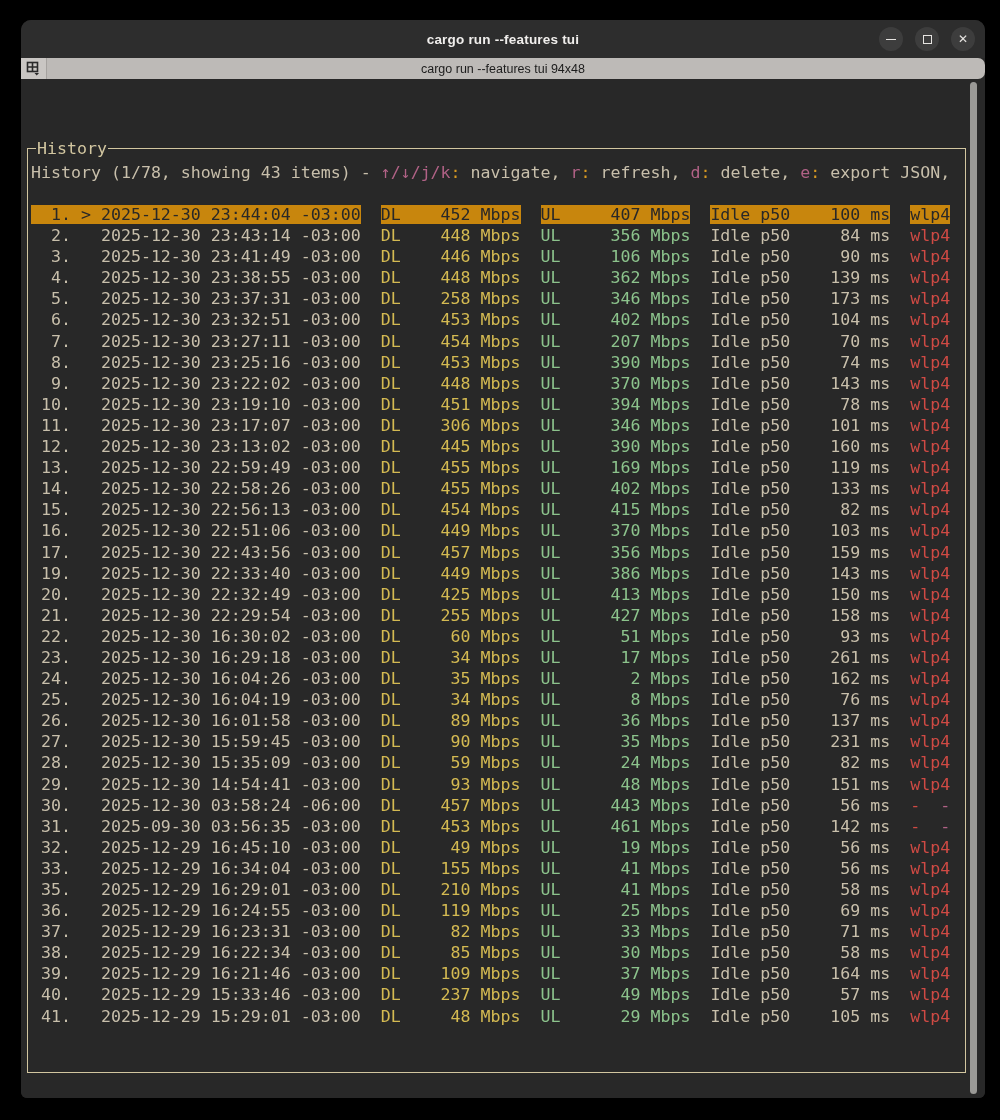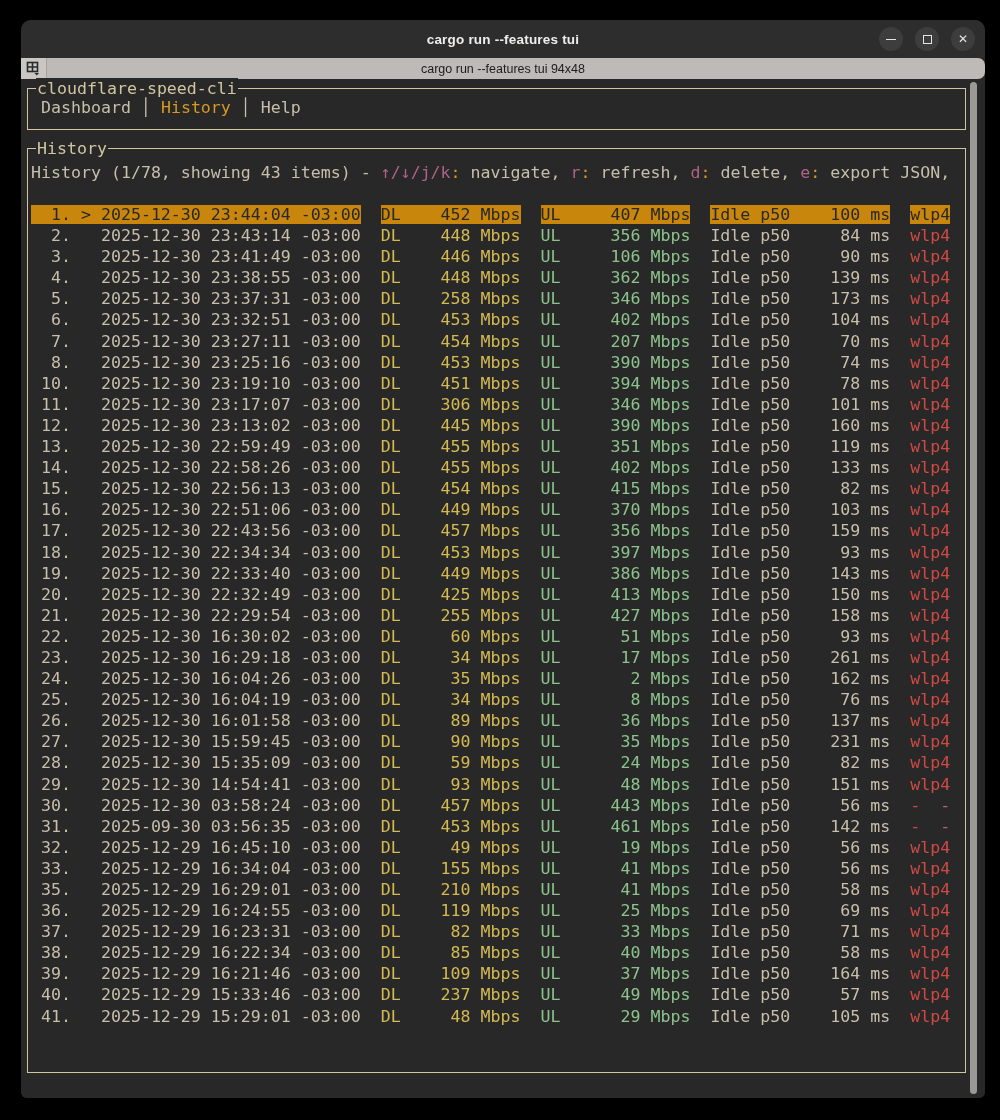--- a/index.html
+++ b/index.html
@@ -84,65 +84,61 @@
         <line x1="6.5" y1="1.5" x2="6.5" y2="10.5" stroke="#2a2a2a" stroke-width="1.6"></line>
         <line x1="1.5" y1="6" x2="11.5" y2="6" stroke="#2a2a2a" stroke-width="1.6"></line>
         <path d="M8.5 12 L13 12 L10.75 14.5 Z" fill="#2a2a2a"></path>
       </svg>
     </div>
     <div class="tabtitle">cargo run --features tui 94x48</div>
   </div>
 
   <div class="term">
 
-    <div class="tbox" id="app-box">
-      <span class="blabel">cloudflare-speed-cli</span>
-      <div class="line" id="app-tabs"><span class="tan"> </span><span class="tab">Dashboard</span><span class="tabdiv"> │ </span><span class="tab active">History</span><span class="tabdiv"> │ </span><span class="tab">Help</span></div>
-    </div>
 
     <div class="tbox" id="history-box">
       <span class="blabel">History</span>
       <div class="line" id="help-line"><span class="tan">History (1/78, showing 43 items) - </span><span class="purple">↑/↓/j/k</span><span class="orangetx">:</span><span class="tan"> navigate, </span><span class="purple">r</span><span class="orangetx">:</span><span class="tan"> refresh, </span><span class="purple">d</span><span class="orangetx">:</span><span class="tan"> delete, </span><span class="purple">e</span><span class="orangetx">:</span><span class="tan"> export JSON,</span></div>
       <div id="rows">
           <div class="trow selected"><span class="cell tan">  1. &gt; 2025-12-30 23:44:04 -03:00</span><span>  </span><span class="cell yellow">DL    452 Mbps</span><span>  </span><span class="cell green">UL     407 Mbps</span><span>  </span><span class="cell tan">Idle p50    100 ms</span><span>  </span><span class="cell red">wlp4</span></div>
           <div class="trow"><span class="cell tan">  2.   2025-12-30 23:43:14 -03:00</span><span>  </span><span class="cell yellow">DL    448 Mbps</span><span>  </span><span class="cell green">UL     356 Mbps</span><span>  </span><span class="cell tan">Idle p50     84 ms</span><span>  </span><span class="cell red">wlp4</span></div>
           <div class="trow"><span class="cell tan">  3.   2025-12-30 23:41:49 -03:00</span><span>  </span><span class="cell yellow">DL    446 Mbps</span><span>  </span><span class="cell green">UL     106 Mbps</span><span>  </span><span class="cell tan">Idle p50     90 ms</span><span>  </span><span class="cell red">wlp4</span></div>
           <div class="trow"><span class="cell tan">  4.   2025-12-30 23:38:55 -03:00</span><span>  </span><span class="cell yellow">DL    448 Mbps</span><span>  </span><span class="cell green">UL     362 Mbps</span><span>  </span><span class="cell tan">Idle p50    139 ms</span><span>  </span><span class="cell red">wlp4</span></div>
           <div class="trow"><span class="cell tan">  5.   2025-12-30 23:37:31 -03:00</span><span>  </span><span class="cell yellow">DL    258 Mbps</span><span>  </span><span class="cell green">UL     346 Mbps</span><span>  </span><span class="cell tan">Idle p50    173 ms</span><span>  </span><span class="cell red">wlp4</span></div>
           <div class="trow"><span class="cell tan">  6.   2025-12-30 23:32:51 -03:00</span><span>  </span><span class="cell yellow">DL    453 Mbps</span><span>  </span><span class="cell green">UL     402 Mbps</span><span>  </span><span class="cell tan">Idle p50    104 ms</span><span>  </span><span class="cell red">wlp4</span></div>
           <div class="trow"><span class="cell tan">  7.   2025-12-30 23:27:11 -03:00</span><span>  </span><span class="cell yellow">DL    454 Mbps</span><span>  </span><span class="cell green">UL     207 Mbps</span><span>  </span><span class="cell tan">Idle p50     70 ms</span><span>  </span><span class="cell red">wlp4</span></div>
           <div class="trow"><span class="cell tan">  8.   2025-12-30 23:25:16 -03:00</span><span>  </span><span class="cell yellow">DL    453 Mbps</span><span>  </span><span class="cell green">UL     390 Mbps</span><span>  </span><span class="cell tan">Idle p50     74 ms</span><span>  </span><span class="cell red">wlp4</span></div>
+          <div class="trow"><span class="cell tan">  9.   2025-12-30 23:22:02 -03:00</span><span>  </span><span class="cell yellow">DL    448 Mbps</span><span>  </span><span class="cell green">UL     370 Mbps</span><span>  </span><span class="cell tan">Idle p50    143 ms</span><span>  </span><span class="cell red">wlp4</span></div>
           <div class="trow"><span class="cell tan"> 10.   2025-12-30 23:19:10 -03:00</span><span>  </span><span class="cell yellow">DL    451 Mbps</span><span>  </span><span class="cell green">UL     394 Mbps</span><span>  </span><span class="cell tan">Idle p50     78 ms</span><span>  </span><span class="cell red">wlp4</span></div>
           <div class="trow"><span class="cell tan"> 11.   2025-12-30 23:17:07 -03:00</span><span>  </span><span class="cell yellow">DL    306 Mbps</span><span>  </span><span class="cell green">UL     346 Mbps</span><span>  </span><span class="cell tan">Idle p50    101 ms</span><span>  </span><span class="cell red">wlp4</span></div>
           <div class="trow"><span class="cell tan"> 12.   2025-12-30 23:13:02 -03:00</span><span>  </span><span class="cell yellow">DL    445 Mbps</span><span>  </span><span class="cell green">UL     390 Mbps</span><span>  </span><span class="cell tan">Idle p50    160 ms</span><span>  </span><span class="cell red">wlp4</span></div>
-          <div class="trow"><span class="cell tan"> 13.   2025-12-30 22:59:49 -03:00</span><span>  </span><span class="cell yellow">DL    455 Mbps</span><span>  </span><span class="cell green">UL     351 Mbps</span><span>  </span><span class="cell tan">Idle p50    119 ms</span><span>  </span><span class="cell red">wlp4</span></div>
+          <div class="trow"><span class="cell tan"> 13.   2025-12-30 22:59:49 -03:00</span><span>  </span><span class="cell yellow">DL    455 Mbps</span><span>  </span><span class="cell green">UL     169 Mbps</span><span>  </span><span class="cell tan">Idle p50    119 ms</span><span>  </span><span class="cell red">wlp4</span></div>
           <div class="trow"><span class="cell tan"> 14.   2025-12-30 22:58:26 -03:00</span><span>  </span><span class="cell yellow">DL    455 Mbps</span><span>  </span><span class="cell green">UL     402 Mbps</span><span>  </span><span class="cell tan">Idle p50    133 ms</span><span>  </span><span class="cell red">wlp4</span></div>
           <div class="trow"><span class="cell tan"> 15.   2025-12-30 22:56:13 -03:00</span><span>  </span><span class="cell yellow">DL    454 Mbps</span><span>  </span><span class="cell green">UL     415 Mbps</span><span>  </span><span class="cell tan">Idle p50     82 ms</span><span>  </span><span class="cell red">wlp4</span></div>
           <div class="trow"><span class="cell tan"> 16.   2025-12-30 22:51:06 -03:00</span><span>  </span><span class="cell yellow">DL    449 Mbps</span><span>  </span><span class="cell green">UL     370 Mbps</span><span>  </span><span class="cell tan">Idle p50    103 ms</span><span>  </span><span class="cell red">wlp4</span></div>
           <div class="trow"><span class="cell tan"> 17.   2025-12-30 22:43:56 -03:00</span><span>  </span><span class="cell yellow">DL    457 Mbps</span><span>  </span><span class="cell green">UL     356 Mbps</span><span>  </span><span class="cell tan">Idle p50    159 ms</span><span>  </span><span class="cell red">wlp4</span></div>
-          <div class="trow"><span class="cell tan"> 18.   2025-12-30 22:34:34 -03:00</span><span>  </span><span class="cell yellow">DL    453 Mbps</span><span>  </span><span class="cell green">UL     397 Mbps</span><span>  </span><span class="cell tan">Idle p50     93 ms</span><span>  </span><span class="cell red">wlp4</span></div>
           <div class="trow"><span class="cell tan"> 19.   2025-12-30 22:33:40 -03:00</span><span>  </span><span class="cell yellow">DL    449 Mbps</span><span>  </span><span class="cell green">UL     386 Mbps</span><span>  </span><span class="cell tan">Idle p50    143 ms</span><span>  </span><span class="cell red">wlp4</span></div>
           <div class="trow"><span class="cell tan"> 20.   2025-12-30 22:32:49 -03:00</span><span>  </span><span class="cell yellow">DL    425 Mbps</span><span>  </span><span class="cell green">UL     413 Mbps</span><span>  </span><span class="cell tan">Idle p50    150 ms</span><span>  </span><span class="cell red">wlp4</span></div>
           <div class="trow"><span class="cell tan"> 21.   2025-12-30 22:29:54 -03:00</span><span>  </span><span class="cell yellow">DL    255 Mbps</span><span>  </span><span class="cell green">UL     427 Mbps</span><span>  </span><span class="cell tan">Idle p50    158 ms</span><span>  </span><span class="cell red">wlp4</span></div>
           <div class="trow"><span class="cell tan"> 22.   2025-12-30 16:30:02 -03:00</span><span>  </span><span class="cell yellow">DL     60 Mbps</span><span>  </span><span class="cell green">UL      51 Mbps</span><span>  </span><span class="cell tan">Idle p50     93 ms</span><span>  </span><span class="cell red">wlp4</span></div>
           <div class="trow"><span class="cell tan"> 23.   2025-12-30 16:29:18 -03:00</span><span>  </span><span class="cell yellow">DL     34 Mbps</span><span>  </span><span class="cell green">UL      17 Mbps</span><span>  </span><span class="cell tan">Idle p50    261 ms</span><span>  </span><span class="cell red">wlp4</span></div>
           <div class="trow"><span class="cell tan"> 24.   2025-12-30 16:04:26 -03:00</span><span>  </span><span class="cell yellow">DL     35 Mbps</span><span>  </span><span class="cell green">UL       2 Mbps</span><span>  </span><span class="cell tan">Idle p50    162 ms</span><span>  </span><span class="cell red">wlp4</span></div>
           <div class="trow"><span class="cell tan"> 25.   2025-12-30 16:04:19 -03:00</span><span>  </span><span class="cell yellow">DL     34 Mbps</span><span>  </span><span class="cell green">UL       8 Mbps</span><span>  </span><span class="cell tan">Idle p50     76 ms</span><span>  </span><span class="cell red">wlp4</span></div>
           <div class="trow"><span class="cell tan"> 26.   2025-12-30 16:01:58 -03:00</span><span>  </span><span class="cell yellow">DL     89 Mbps</span><span>  </span><span class="cell green">UL      36 Mbps</span><span>  </span><span class="cell tan">Idle p50    137 ms</span><span>  </span><span class="cell red">wlp4</span></div>
           <div class="trow"><span class="cell tan"> 27.   2025-12-30 15:59:45 -03:00</span><span>  </span><span class="cell yellow">DL     90 Mbps</span><span>  </span><span class="cell green">UL      35 Mbps</span><span>  </span><span class="cell tan">Idle p50    231 ms</span><span>  </span><span class="cell red">wlp4</span></div>
           <div class="trow"><span class="cell tan"> 28.   2025-12-30 15:35:09 -03:00</span><span>  </span><span class="cell yellow">DL     59 Mbps</span><span>  </span><span class="cell green">UL      24 Mbps</span><span>  </span><span class="cell tan">Idle p50     82 ms</span><span>  </span><span class="cell red">wlp4</span></div>
           <div class="trow"><span class="cell tan"> 29.   2025-12-30 14:54:41 -03:00</span><span>  </span><span class="cell yellow">DL     93 Mbps</span><span>  </span><span class="cell green">UL      48 Mbps</span><span>  </span><span class="cell tan">Idle p50    151 ms</span><span>  </span><span class="cell red">wlp4</span></div>
-          <div class="trow"><span class="cell tan"> 30.   2025-12-30 03:58:24 -03:00</span><span>  </span><span class="cell yellow">DL    457 Mbps</span><span>  </span><span class="cell green">UL     443 Mbps</span><span>  </span><span class="cell tan">Idle p50     56 ms</span><span>  </span><span class="cell red">-</span><span>  </span><span class="cell purple">-</span></div>
+          <div class="trow"><span class="cell tan"> 30.   2025-12-30 03:58:24 -06:00</span><span>  </span><span class="cell yellow">DL    457 Mbps</span><span>  </span><span class="cell green">UL     443 Mbps</span><span>  </span><span class="cell tan">Idle p50     56 ms</span><span>  </span><span class="cell red">-</span><span>  </span><span class="cell purple">-</span></div>
           <div class="trow"><span class="cell tan"> 31.   2025-09-30 03:56:35 -03:00</span><span>  </span><span class="cell yellow">DL    453 Mbps</span><span>  </span><span class="cell green">UL     461 Mbps</span><span>  </span><span class="cell tan">Idle p50    142 ms</span><span>  </span><span class="cell red">-</span><span>  </span><span class="cell purple">-</span></div>
           <div class="trow"><span class="cell tan"> 32.   2025-12-29 16:45:10 -03:00</span><span>  </span><span class="cell yellow">DL     49 Mbps</span><span>  </span><span class="cell green">UL      19 Mbps</span><span>  </span><span class="cell tan">Idle p50     56 ms</span><span>  </span><span class="cell red">wlp4</span></div>
           <div class="trow"><span class="cell tan"> 33.   2025-12-29 16:34:04 -03:00</span><span>  </span><span class="cell yellow">DL    155 Mbps</span><span>  </span><span class="cell green">UL      41 Mbps</span><span>  </span><span class="cell tan">Idle p50     56 ms</span><span>  </span><span class="cell red">wlp4</span></div>
           <div class="trow"><span class="cell tan"> 35.   2025-12-29 16:29:01 -03:00</span><span>  </span><span class="cell yellow">DL    210 Mbps</span><span>  </span><span class="cell green">UL      41 Mbps</span><span>  </span><span class="cell tan">Idle p50     58 ms</span><span>  </span><span class="cell red">wlp4</span></div>
           <div class="trow"><span class="cell tan"> 36.   2025-12-29 16:24:55 -03:00</span><span>  </span><span class="cell yellow">DL    119 Mbps</span><span>  </span><span class="cell green">UL      25 Mbps</span><span>  </span><span class="cell tan">Idle p50     69 ms</span><span>  </span><span class="cell red">wlp4</span></div>
           <div class="trow"><span class="cell tan"> 37.   2025-12-29 16:23:31 -03:00</span><span>  </span><span class="cell yellow">DL     82 Mbps</span><span>  </span><span class="cell green">UL      33 Mbps</span><span>  </span><span class="cell tan">Idle p50     71 ms</span><span>  </span><span class="cell red">wlp4</span></div>
-          <div class="trow"><span class="cell tan"> 38.   2025-12-29 16:22:34 -03:00</span><span>  </span><span class="cell yellow">DL     85 Mbps</span><span>  </span><span class="cell green">UL      40 Mbps</span><span>  </span><span class="cell tan">Idle p50     58 ms</span><span>  </span><span class="cell red">wlp4</span></div>
+          <div class="trow"><span class="cell tan"> 38.   2025-12-29 16:22:34 -03:00</span><span>  </span><span class="cell yellow">DL     85 Mbps</span><span>  </span><span class="cell green">UL      30 Mbps</span><span>  </span><span class="cell tan">Idle p50     58 ms</span><span>  </span><span class="cell red">wlp4</span></div>
           <div class="trow"><span class="cell tan"> 39.   2025-12-29 16:21:46 -03:00</span><span>  </span><span class="cell yellow">DL    109 Mbps</span><span>  </span><span class="cell green">UL      37 Mbps</span><span>  </span><span class="cell tan">Idle p50    164 ms</span><span>  </span><span class="cell red">wlp4</span></div>
           <div class="trow"><span class="cell tan"> 40.   2025-12-29 15:33:46 -03:00</span><span>  </span><span class="cell yellow">DL    237 Mbps</span><span>  </span><span class="cell green">UL      49 Mbps</span><span>  </span><span class="cell tan">Idle p50     57 ms</span><span>  </span><span class="cell red">wlp4</span></div>
           <div class="trow"><span class="cell tan"> 41.   2025-12-29 15:29:01 -03:00</span><span>  </span><span class="cell yellow">DL     48 Mbps</span><span>  </span><span class="cell green">UL      29 Mbps</span><span>  </span><span class="cell tan">Idle p50    105 ms</span><span>  </span><span class="cell red">wlp4</span></div>
         </div>
     </div>
 
   </div>
 
   <div class="scroll-thumb"></div>
 </div>

